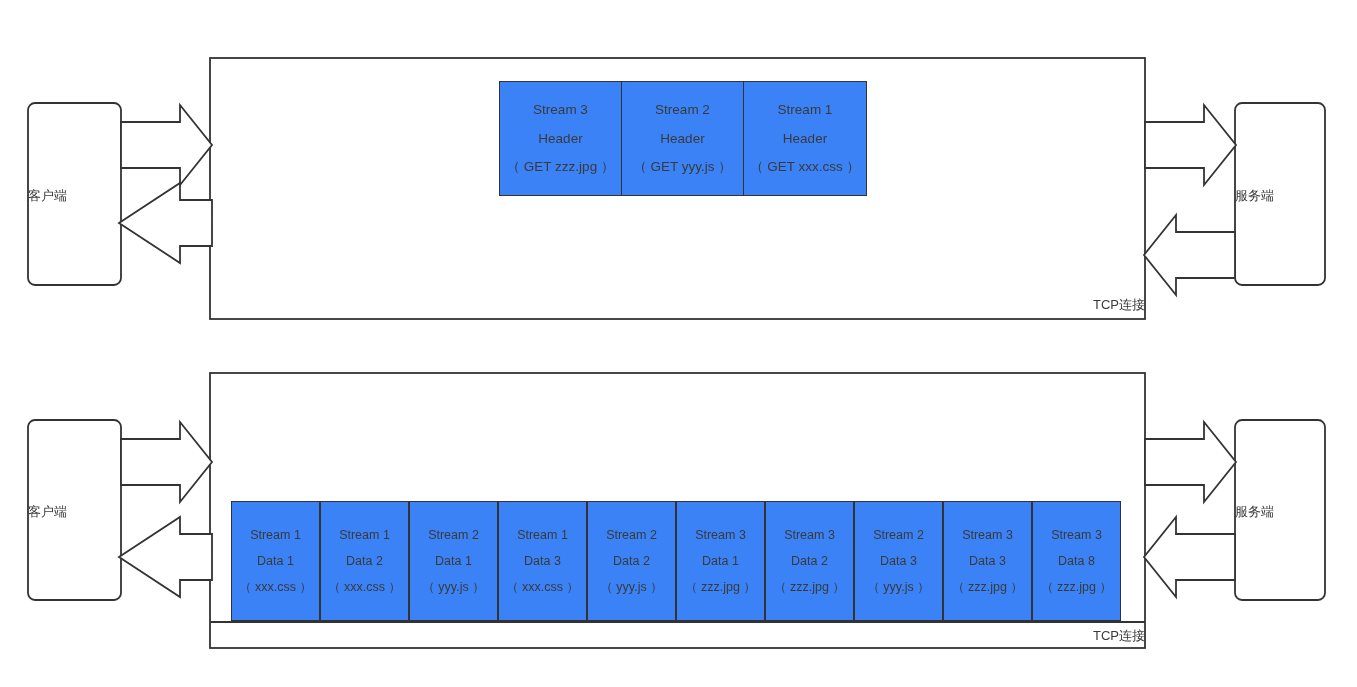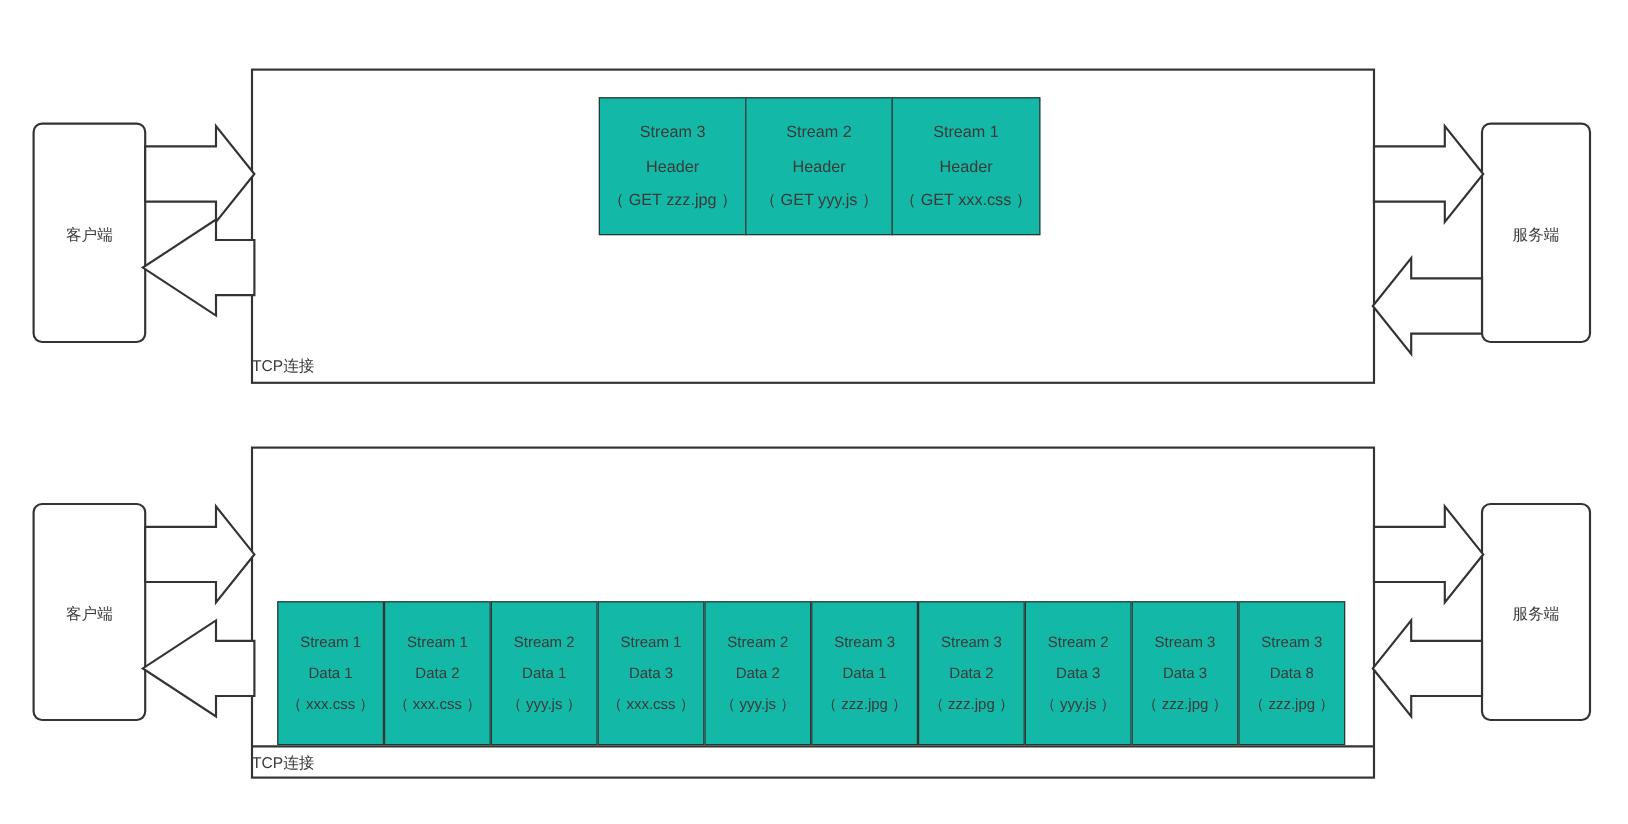--- a/index.html
+++ b/index.html
@@ -22,37 +22,37 @@
     height: 687px;
   }
   svg.layer {
     position: absolute;
     left: 0; top: 0;
     width: 1357px;
     height: 687px;
   }
   .endpoint-label {
     position: absolute;
-    text-align: center;
+    text-align: left;
     font-size: 13px;
     color: #3a3a3a;
     white-space: nowrap;
   }
   .tcp-label {
     position: absolute;
-    text-align: left;
+    text-align: right;
     font-size: 13px;
     color: #3a3a3a;
     white-space: nowrap;
   }
   .frame-cell {
     position: absolute;
     box-sizing: border-box;
     border: 1.6px solid #333333;
-    background: #14b8a6;
+    background: #3b82f6;
     display: flex;
     flex-direction: column;
     align-items: center;
     justify-content: center;
     color: #3a3a3a;
   }
   .frame-cell.header-cell {
     font-size: 13.5px;
     line-height: 1.15;
   }

